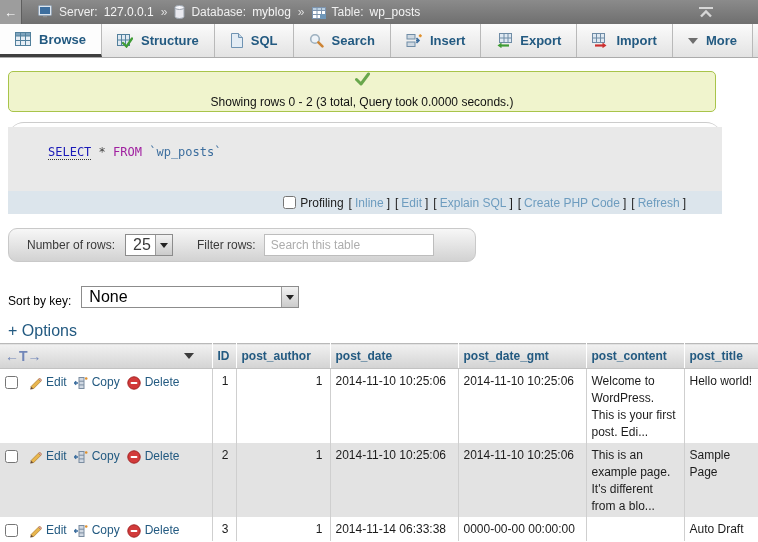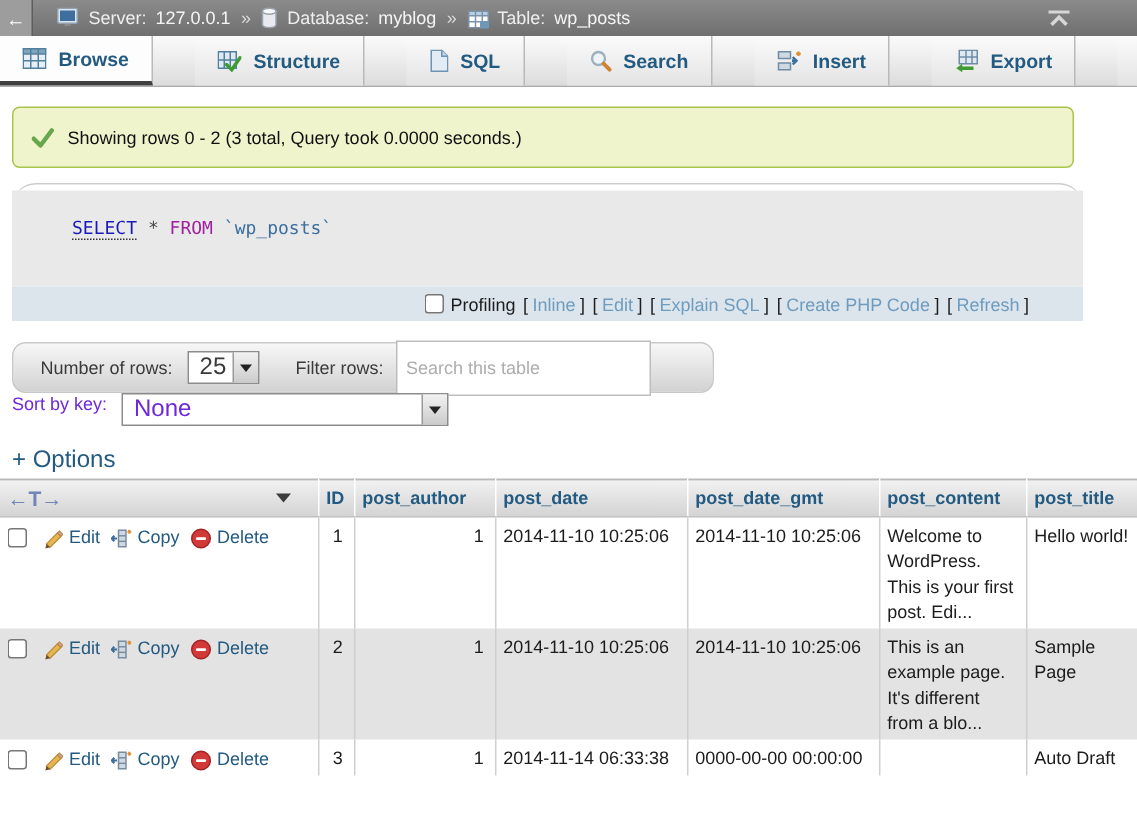--- a/index.html
+++ b/index.html
@@ -10,50 +10,50 @@
   
   .topbar { height:24px; display:flex; align-items:center; background:linear-gradient(#8b8b8b,#6f6f6f); color:#efefef; font-size:12px; }
   .nav-back { width:22px; height:24px; flex:0 0 22px; background:#9d9d9d; border-right:1px solid #5e5e5e; display:flex; align-items:center; justify-content:center; color:#fff; font-size:13px; cursor:pointer; }
   .crumbs { display:flex; align-items:flex-end; gap:6px; margin-left:16px; flex:1; white-space:nowrap; }
   .crumbs .sep { color:#dcdcdc; margin:0 1px; }
   .crumb-link { color:#f5f5f5; text-decoration:none; cursor:pointer; }
   .cicon { display:inline-block; vertical-align:middle; }
   .collapse-btn { margin-right:44px; cursor:pointer; display:flex; align-items:center; }
 
   
-  .tabs { height:34px; display:flex; background:linear-gradient(#fbfbfb,#dcdcdc); border-bottom:1px solid #ababab;gap:28px; }
+  .tabs { height:34px; display:flex; background:linear-gradient(#fbfbfb,#dcdcdc); border-bottom:1px solid #ababab; }
   .tab { display:flex; align-items:center; gap:8px; padding:0 15px; border-right:1px solid #b9b9b9; font-weight:bold; font-size:13px; color:#235a81; background:linear-gradient(#fbfbfb,#e3e3e3); cursor:pointer; }
   .tab.active { background:#fdfdfd; border-bottom:3px solid #3f3f3f; }
   .more-tri { width:0; height:0; border-left:5px solid transparent; border-right:5px solid transparent; border-top:6px solid #6e6e6e; }
 
   
-  .message { display:flex; align-items:center; gap:9px; margin:13px 0 0 8px; width:708px; height:41px; padding:0 12px; background:#f0f4cd; border:1px solid #a8c44a; border-radius:5px; font-size:12px; color:#111; }
+  .message { display:flex; align-items:center; gap:9px; margin:13px 0 0 8px; width:708px; height:41px; padding:0 12px; background:#f0f4cd; border:1px solid #a8c44a; border-radius:5px; font-size:12px; color:#111;flex-direction:column; }
 
   
   .query-section { margin:10px 0 0 8px; width:714px; border-top:1px solid #ccc; padding-top:4px;border-radius:16px; }
   .sql-box { background:#e9e9e9; height:64px; padding:18px 0 0 40px; font-family:"DejaVu Sans Mono", monospace; font-size:12px; color:#444; }
   .kw-select { color:#1a1ab8; border-bottom:1px dotted #333; }
   .kw-from { color:#a020a0; }
   .sql-id { color:#3c6e9e; }
   .profiling-bar { background:#dce5ec; height:23px; display:flex; justify-content:flex-end; align-items:center; padding-right:36px; font-size:12px; color:#1d1d1d; }
   .profiling-bar input { margin-right:4px; }
   .pr-item { margin-left:5px; }
   .pr-link { color:#6d9cbf; text-decoration:none; cursor:pointer; margin:0 3px; }
 
   
   .rows-bar { margin:14px 0 0 8px; width:468px; height:34px; border-radius:9px; border:1px solid #c9c9c9; background:linear-gradient(#f7f7f7,#d2d2d2); display:flex; align-items:center; padding-left:18px; font-size:12px; color:#3a3a3a; }
   .fake-select { display:inline-flex; align-items:center; justify-content:space-between; background:#fff; border:1px solid #8c8c8c; height:22px; font-size:16px; padding-left:7px; cursor:pointer; }
   .fs-btn { width:17px; align-self:stretch; background:linear-gradient(#f2f2f2,#cbcbcb); border-left:1px solid #9a9a9a; display:flex; align-items:center; justify-content:center; }
   .fs-tri { width:0; height:0; border-left:4px solid transparent; border-right:4px solid transparent; border-top:5px solid #222; }
   .sel-num { width:48px; margin-left:10px; }
   .sel-sort { width:218px; margin-left:10px; }
   .filter-label { margin-left:24px; }
-  .filter-input { margin-left:8px; width:170px; height:37px; border:1px solid #bdbdbd; font-size:12px; padding-left:6px; color:#333; font-family:"Liberation Sans", sans-serif; }
+  .filter-input { margin-left:8px; width:170px; height:22px; border:1px solid #bdbdbd; font-size:12px; padding-left:6px; color:#333; font-family:"Liberation Sans", sans-serif; }
   .filter-input::placeholder { color:#adadad; }
-  .sort-row { margin:0 0 0 8px; display:flex; align-items:flex-start; font-size:12px; color:#6d28d9; }
+  .sort-row { margin:24px 0 0 8px; display:flex; align-items:flex-end; font-size:12px; color:#000000; }
   .options-link { display:inline-block; margin:14px 0 0 8px; font-size:16px; color:#235a81; text-decoration:none; cursor:pointer; }
 
   
   table.grid { margin-top:3px; width:758px; border-collapse:collapse; table-layout:fixed; font-size:12px; color:#1c1c1c; }
   .grid th { height:25px; background:linear-gradient(#f1f1f1,#d3d3d3); color:#235a81; font-weight:bold; text-align:left; padding-left:5px; border-right:1px solid #fff; border-top:1px solid #b9b9b9; border-bottom:1px solid #c2c2c2; cursor:pointer; }
   .th-actions-inner { display:flex; align-items:center; justify-content:space-between; padding-right:18px; }
   .move-glyph { color:#7186b8; font-size:14px; cursor:pointer; }
   .vis-tri { width:0; height:0; border-left:5px solid transparent; border-right:5px solid transparent; border-top:6px solid #3c3c3c; cursor:pointer; }
   .grid td { vertical-align:top; padding:4px 4px 2px 5px; border-right:1px solid #cfcfcf; line-height:17px; }
   .grid td:last-child { border-right:none; }

